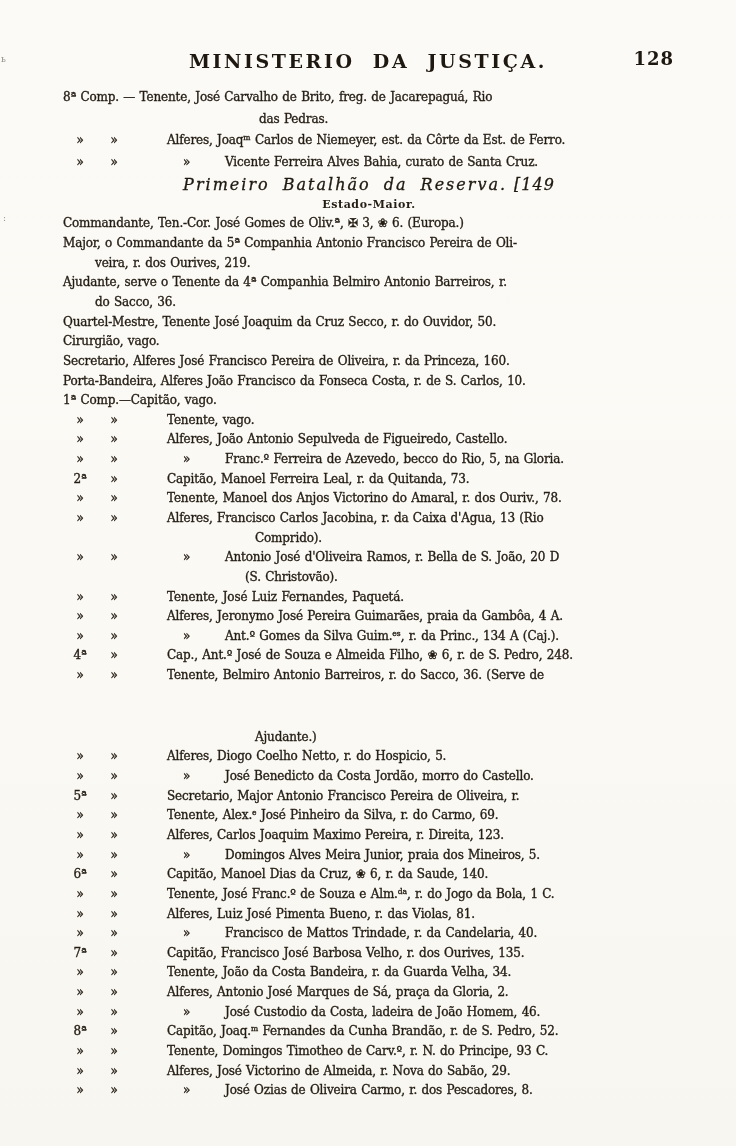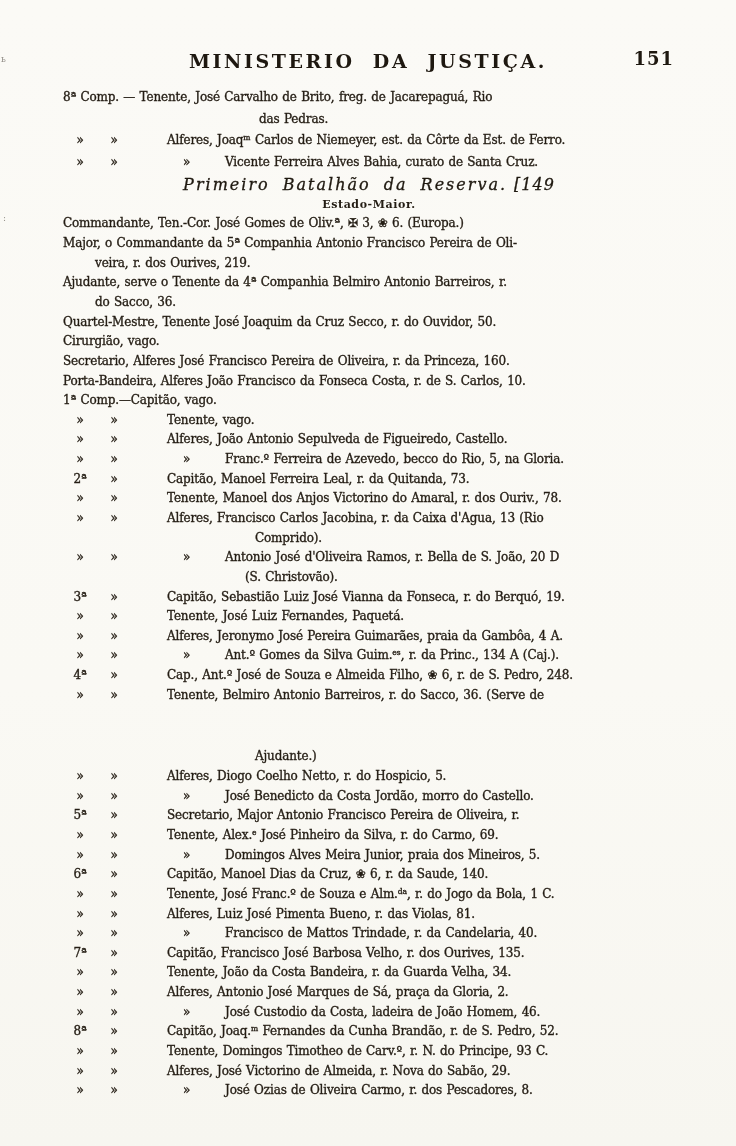--- a/index.html
+++ b/index.html
@@ -50,21 +50,21 @@
   }
   .mark{position:absolute;font-size:9px;color:#3a342c;opacity:0.55;}
 </style>
 </head>
 <body>
 
 <div class="page">
 
   <div class="runhead">
     <div class="rh-title">MINISTERIO DA JUSTIÇA.</div>
-    <div class="rh-num">151</div>
+    <div class="rh-num">128</div>
   </div>
 
   <div class="content">
     <div id="top-lines">
         <div class="line toplh"><span class="bd">8ª Comp. — Tenente, José Carvalho de Brito, freg. de Jacarepaguá, Rio</span></div>
         <div class="line toplh" style="padding-left: 196px;"><span class="bd">das Pedras.</span></div>
         <div class="line toplh row"><span class="c1">»</span><span class="c2">»</span><span class="bd">Alferes, Joaqᵐ Carlos de Niemeyer, est. da Côrte da Est. de Ferro.</span></div>
         <div class="line toplh row"><span class="c1">»</span><span class="c2">»</span><span class="bd"><span class="rd">»</span>Vicente Ferreira Alves Bahia, curato de Santa Cruz.</span></div>
       </div>
 
@@ -86,31 +86,31 @@
         <div class="line bodylh"><span class="bd">1ª Comp.—Capitão, vago.</span></div>
         <div class="line bodylh row"><span class="c1">»</span><span class="c2">»</span><span class="bd">Tenente, vago.</span></div>
         <div class="line bodylh row"><span class="c1">»</span><span class="c2">»</span><span class="bd">Alferes, João Antonio Sepulveda de Figueiredo, Castello.</span></div>
         <div class="line bodylh row"><span class="c1">»</span><span class="c2">»</span><span class="bd"><span class="rd">»</span>Franc.º Ferreira de Azevedo, becco do Rio, 5, na Gloria.</span></div>
         <div class="line bodylh row"><span class="c1">2ª</span><span class="c2">»</span><span class="bd">Capitão, Manoel Ferreira Leal, r. da Quitanda, 73.</span></div>
         <div class="line bodylh row"><span class="c1">»</span><span class="c2">»</span><span class="bd">Tenente, Manoel dos Anjos Victorino do Amaral, r. dos Ouriv., 78.</span></div>
         <div class="line bodylh row"><span class="c1">»</span><span class="c2">»</span><span class="bd">Alferes, Francisco Carlos Jacobina, r. da Caixa d'Agua, 13 (Rio</span></div>
         <div class="line bodylh" style="padding-left: 192px;"><span class="bd">Comprido).</span></div>
         <div class="line bodylh row"><span class="c1">»</span><span class="c2">»</span><span class="bd"><span class="rd">»</span>Antonio José d'Oliveira Ramos, r. Bella de S. João, 20 D</span></div>
         <div class="line bodylh" style="padding-left: 182px;"><span class="bd">(S. Christovão).</span></div>
-        <div class="line bodylh row"><span class="c1">3ª</span><span class="c2">»</span><span class="bd">Capitão, Sebastião Luiz José Vianna da Fonseca, r. do Berquó, 19.</span></div>
         <div class="line bodylh row"><span class="c1">»</span><span class="c2">»</span><span class="bd">Tenente, José Luiz Fernandes, Paquetá.</span></div>
         <div class="line bodylh row"><span class="c1">»</span><span class="c2">»</span><span class="bd">Alferes, Jeronymo José Pereira Guimarães, praia da Gambôa, 4 A.</span></div>
         <div class="line bodylh row"><span class="c1">»</span><span class="c2">»</span><span class="bd"><span class="rd">»</span>Ant.º Gomes da Silva Guim.ᵉˢ, r. da Princ., 134 A (Caj.).</span></div>
         <div class="line bodylh row"><span class="c1">4ª</span><span class="c2">»</span><span class="bd">Cap., Ant.º José de Souza e Almeida Filho, ❀ 6, r. de S. Pedro, 248.</span></div>
         <div class="line bodylh row"><span class="c1">»</span><span class="c2">»</span><span class="bd">Tenente, Belmiro Antonio Barreiros, r. do Sacco, 36. (Serve de</span></div>
         <div class="line bodylh" style="padding-left: 192px; margin-top: 42px;"><span class="bd">Ajudante.)</span></div>
         <div class="line bodylh row"><span class="c1">»</span><span class="c2">»</span><span class="bd">Alferes, Diogo Coelho Netto, r. do Hospicio, 5.</span></div>
         <div class="line bodylh row"><span class="c1">»</span><span class="c2">»</span><span class="bd"><span class="rd">»</span>José Benedicto da Costa Jordão, morro do Castello.</span></div>
         <div class="line bodylh row"><span class="c1">5ª</span><span class="c2">»</span><span class="bd">Secretario, Major Antonio Francisco Pereira de Oliveira, r.</span></div>
         <div class="line bodylh row"><span class="c1">»</span><span class="c2">»</span><span class="bd">Tenente, Alex.ᵉ José Pinheiro da Silva, r. do Carmo, 69.</span></div>
+        <div class="line bodylh row"><span class="c1">»</span><span class="c2">»</span><span class="bd">Alferes, Carlos Joaquim Maximo Pereira, r. Direita, 123.</span></div>
         <div class="line bodylh row"><span class="c1">»</span><span class="c2">»</span><span class="bd"><span class="rd">»</span>Domingos Alves Meira Junior, praia dos Mineiros, 5.</span></div>
         <div class="line bodylh row"><span class="c1">6ª</span><span class="c2">»</span><span class="bd">Capitão, Manoel Dias da Cruz, ❀ 6, r. da Saude, 140.</span></div>
         <div class="line bodylh row"><span class="c1">»</span><span class="c2">»</span><span class="bd">Tenente, José Franc.º de Souza e Alm.ᵈᵃ, r. do Jogo da Bola, 1 C.</span></div>
         <div class="line bodylh row"><span class="c1">»</span><span class="c2">»</span><span class="bd">Alferes, Luiz José Pimenta Bueno, r. das Violas, 81.</span></div>
         <div class="line bodylh row"><span class="c1">»</span><span class="c2">»</span><span class="bd"><span class="rd">»</span>Francisco de Mattos Trindade, r. da Candelaria, 40.</span></div>
         <div class="line bodylh row"><span class="c1">7ª</span><span class="c2">»</span><span class="bd">Capitão, Francisco José Barbosa Velho, r. dos Ourives, 135.</span></div>
         <div class="line bodylh row"><span class="c1">»</span><span class="c2">»</span><span class="bd">Tenente, João da Costa Bandeira, r. da Guarda Velha, 34.</span></div>
         <div class="line bodylh row"><span class="c1">»</span><span class="c2">»</span><span class="bd">Alferes, Antonio José Marques de Sá, praça da Gloria, 2.</span></div>
         <div class="line bodylh row"><span class="c1">»</span><span class="c2">»</span><span class="bd"><span class="rd">»</span>José Custodio da Costa, ladeira de João Homem, 46.</span></div>
         <div class="line bodylh row"><span class="c1">8ª</span><span class="c2">»</span><span class="bd">Capitão, Joaq.ᵐ Fernandes da Cunha Brandão, r. de S. Pedro, 52.</span></div>

